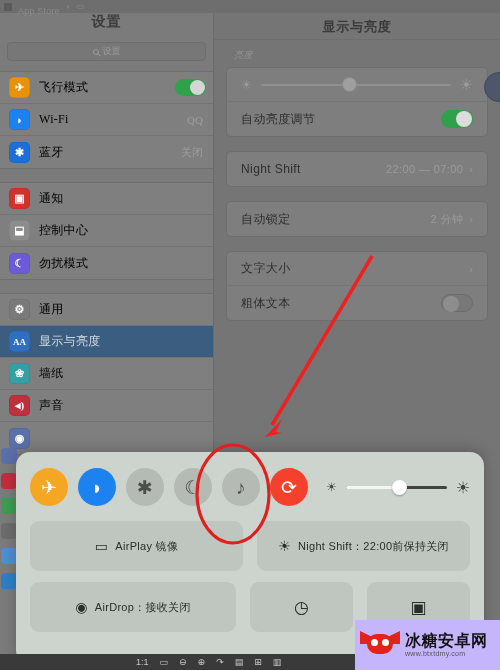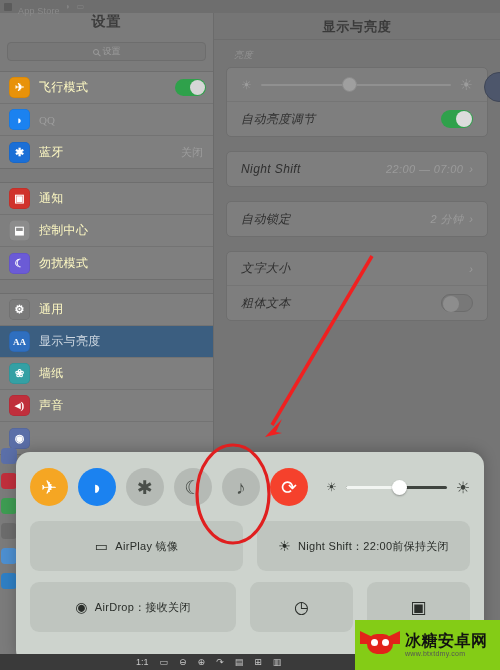--- a/index.html
+++ b/index.html
@@ -79,21 +79,21 @@
   }
   .sb-row:last-child { border-bottom: none; }
   .sb-row.selected { background: #3b5e80; }
   .sb-row.selected .sb-label { color: #cfd9e2; }
   .sb-icon {
     width: 21px; height: 21px; border-radius: 5px; flex: 0 0 21px;
     display: flex; align-items: center; justify-content: center;
     font-size: 11px; color: #fff; font-weight: bold;
     box-shadow: inset 0 0 0 .5px rgba(0,0,0,.12);
   }
-  .sb-label { font-size: 12px; color: #fef9c3; flex: 1; letter-spacing: .3px; }
+  .sb-label { font-size: 12px; color: #000000; flex: 1; letter-spacing: .3px; }
   .sb-val { font-size: 11px; color: #9d9d9d; margin-right: 3px; }
   .sb-toggle {
     width: 31px; height: 17px; border-radius: 9px; background: #2fa14b;
     position: relative; flex: 0 0 31px;
   }
   .sb-toggle .knob {
     position: absolute; right: 1px; top: 1px;
     width: 15px; height: 15px; border-radius: 50%; background: #d6d6d6;
   }
 
@@ -126,21 +126,21 @@
     font-style: italic;
   }
   .card {
     background: #7e7e7e;
     border-top: 1px solid #6e6e6e; border-bottom: 1px solid #6e6e6e;
   }
   .card.inset { margin: 0 12px; border-radius: 5px; border: 1px solid #6e6e6e; }
   .dt-row {
     height: 34px; display: flex; align-items: center;
     padding: 0 14px; border-bottom: 1px solid #757575;
-    font-size: 12px; color: #2f2f2f; font-style: italic;
+    font-size: 12px; color: #2f2f2f;
   }
   .dt-row:last-child { border-bottom: none; }
   .dt-row .lbl { flex: 1; letter-spacing: .4px; }
   .dt-row .val { font-size: 11px; color: #9b9b9b; margin-right: 6px; letter-spacing: .4px; }
   .chev { color: #9b9b9b; font-size: 11px; }
   .dt-toggle {
     width: 32px; height: 18px; border-radius: 9px; background: #2fa14b; position: relative;
   }
   .dt-toggle .knob { position: absolute; right: 1px; top: 1px; width: 16px; height: 16px; border-radius: 50%; background: #dcdcdc; }
   .dt-toggle.off { background: #787878; border: 1px solid #6c6c6c; }
@@ -225,21 +225,21 @@
   }
   .toolbar .tb-ic { font-size: 9px; color: #c9c9c9; }
 
   
   .strip { position: absolute; left: 0; top: 440px; width: 18px; z-index: 28; }
   .strip div { width: 16px; height: 16px; border-radius: 4px; margin: 8px 0 9px 1px; }
 
   
   .wm {
     position: absolute; right: 0; bottom: 0; width: 145px; height: 50px;
-    background: #84cc16; z-index: 60;
+    background: #c4b5fd; z-index: 60;
     display: flex; align-items: center; gap: 5px; padding-left: 5px;
   }
   .wm-mark {
     width: 40px; height: 30px; flex: 0 0 40px; position: relative;
   }
   .wm-face {
     position: absolute; left: 7px; top: 4px; width: 26px; height: 20px;
     background: #e2231a; border-radius: 11px;
   }
   .wm-face::before, .wm-face::after {
@@ -274,20 +274,21 @@
       <div class="sb-group">
         <div class="sb-row">
           <span class="sb-icon" style="background:#e8920a">✈</span>
           <span class="sb-label">飞行模式</span>
           <span class="sb-toggle">
               <span class="knob"></span>
             </span>
         </div>
         <div class="sb-row">
           <span class="sb-icon" style="background:#1b82f0">◗</span>
+          <span class="sb-label">Wi-Fi</span>
           <span class="sb-val">QQ</span>
         </div>
         <div class="sb-row">
           <span class="sb-icon" style="background:#1b6fd6">✱</span>
           <span class="sb-label">蓝牙</span>
           <span class="sb-val">关闭</span>
         </div>
       </div>
 
       <div class="sb-gap"></div>

